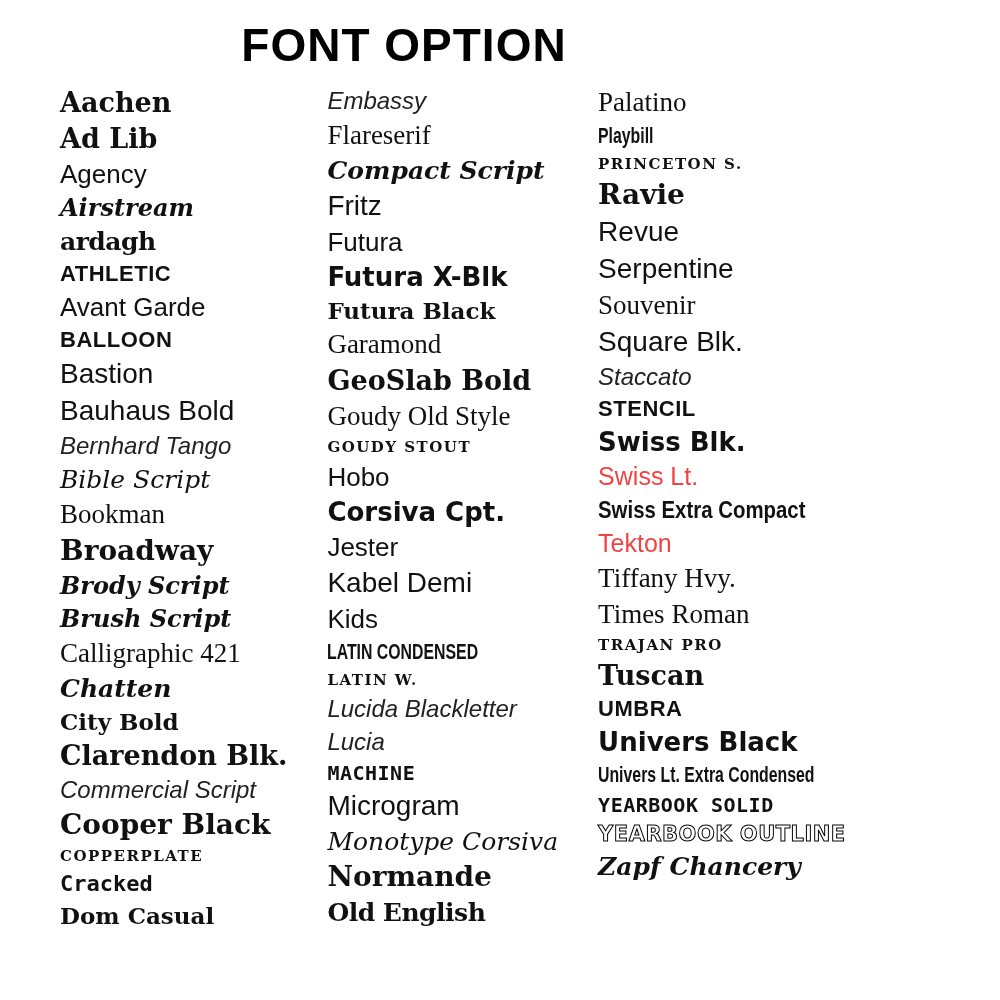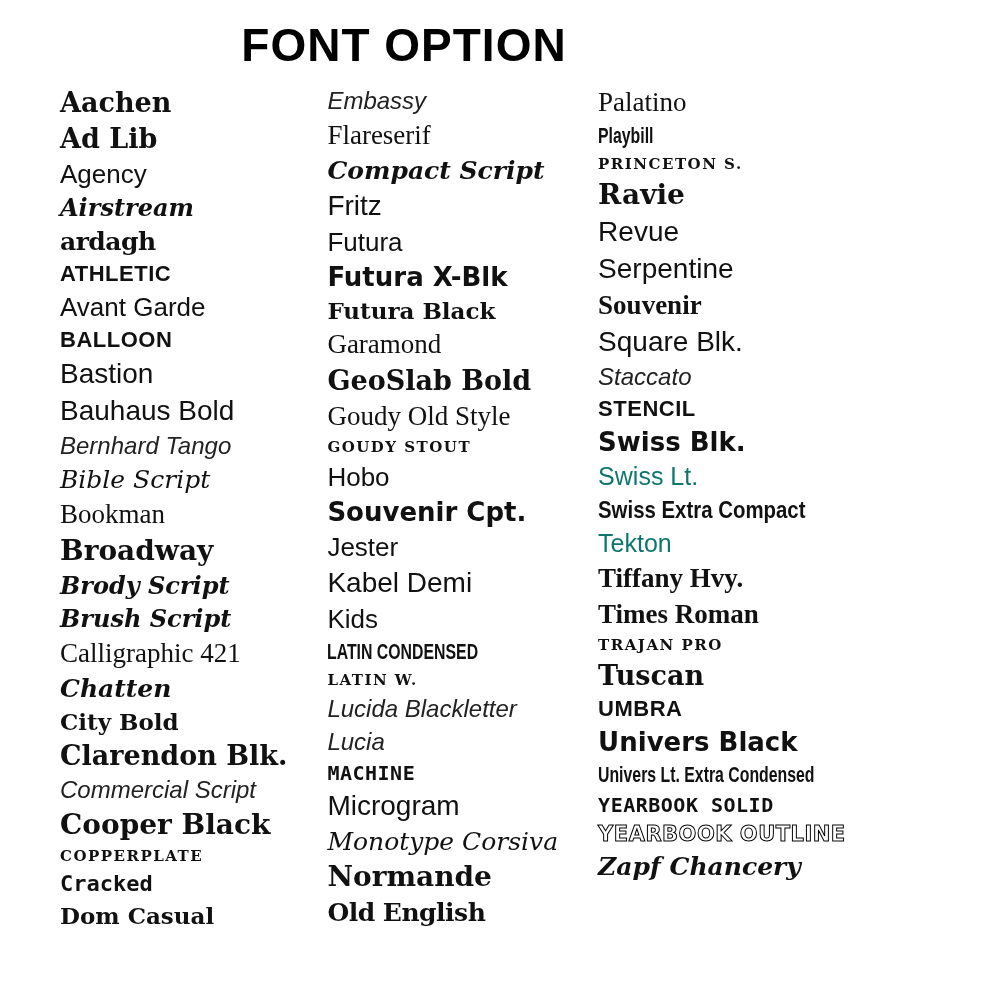--- a/index.html
+++ b/index.html
@@ -55,31 +55,31 @@
 
   
   .s-slab      { font-family: "DejaVu Serif", serif; font-weight: bold; font-size: 27px; letter-spacing: 0px; }
   .s-slab-sm   { font-family: "DejaVu Serif", serif; font-weight: bold; font-size: 23px; }
   .s-sans      { font-family: "Liberation Sans", sans-serif; font-weight: normal; font-size: 26px; }
   .s-sans-bold { font-family: "Liberation Sans", sans-serif; font-weight: normal; font-size: 28px; }
   .s-sans-cond { font-family: "Liberation Sans", sans-serif; font-weight: bold; font-size: 24px; transform: scaleX(0.85); transform-origin: left center; display: inline-block; }
   .s-caps      { font-family: "Liberation Sans", sans-serif; font-weight: bold; font-size: 22px; text-transform: uppercase; letter-spacing: 0.5px; }
   .s-caps-serif{ font-family: "DejaVu Serif", serif; font-weight: bold; font-size: 15px; text-transform: uppercase; letter-spacing: 1.5px; }
   .s-serif     { font-family: "Liberation Serif", serif; font-weight: normal; font-size: 27px; }
-  .s-serif-bold{ font-family: "Liberation Serif", serif; font-weight: bold; font-size: 27px; text-align: right; }
+  .s-serif-bold{ font-family: "Liberation Serif", serif; font-weight: normal; font-size: 27px; text-align: right; }
   .s-script    { font-family: "DejaVu Serif", serif; font-style: italic; font-size: 25px; }
   .s-script-bold { font-family: "DejaVu Serif", serif; font-style: italic; font-weight: bold; font-size: 25px; }
   .s-script-lt { font-family: Liberation Sans, sans-serif; font-style: italic; font-size: 24px; color: #222; }
   .s-brush     { font-family: "DejaVu Serif", serif; font-style: italic; font-weight: bold; font-size: 24px; }
   .s-mono      { font-family: "DejaVu Sans Mono", monospace; font-weight: bold; font-size: 22px; }
   .s-mono-caps { font-family: "DejaVu Sans Mono", monospace; font-weight: bold; font-size: 20px; text-transform: uppercase; letter-spacing: 0.5px; }
   .s-outline   { font-family: "DejaVu Sans", sans-serif; font-weight: bold; font-size: 21px; text-transform: uppercase; color: #ffffff; -webkit-text-stroke: 1px #000; letter-spacing: 0.5px; }
   .s-display   { font-family: "DejaVu Serif", serif; font-weight: bold; font-size: 28px; }
   .s-narrow    { font-family: "Liberation Sans", sans-serif; font-weight: bold; font-size: 22px; transform: scaleX(0.72); transform-origin: left center; display: inline-block; }
-  .s-light     { font-family: "Liberation Sans", sans-serif; font-weight: normal; font-size: 25px; color: #0f766e; text-align: center; }
+  .s-light     { font-family: "Liberation Sans", sans-serif; font-weight: normal; font-size: 25px; color: #ef4444; text-align: center; }
   .s-black     { font-family: "DejaVu Sans", sans-serif; font-weight: bold; font-size: 26px; }
   .s-gothic    { font-family: "DejaVu Serif", serif; font-weight: bold; font-size: 25px; letter-spacing: -0.5px; }
 </style>
 </head>
 <body>
 
 <div class="page">
 
   <div class="title">FONT OPTION</div>
 
@@ -117,21 +117,21 @@
         <div class="font-item"><span class="s-script-bold">Compact Script</span></div>
         <div class="font-item"><span class="s-sans-bold">Fritz</span></div>
         <div class="font-item"><span class="s-sans">Futura</span></div>
         <div class="font-item"><span class="s-black">Futura X-Blk</span></div>
         <div class="font-item"><span class="s-slab-sm">Futura Black</span></div>
         <div class="font-item"><span class="s-serif">Garamond</span></div>
         <div class="font-item"><span class="s-slab">GeoSlab Bold</span></div>
         <div class="font-item"><span class="s-serif">Goudy Old Style</span></div>
         <div class="font-item"><span class="s-caps-serif">GOUDY STOUT</span></div>
         <div class="font-item"><span class="s-sans">Hobo</span></div>
-        <div class="font-item"><span class="s-black">Souvenir Cpt.</span></div>
+        <div class="font-item"><span class="s-black">Corsiva Cpt.</span></div>
         <div class="font-item"><span class="s-sans">Jester</span></div>
         <div class="font-item"><span class="s-sans-bold">Kabel Demi</span></div>
         <div class="font-item"><span class="s-sans">Kids</span></div>
         <div class="font-item"><span class="s-narrow">LATIN CONDENSED</span></div>
         <div class="font-item"><span class="s-caps-serif">Latin W.</span></div>
         <div class="font-item"><span class="s-script-lt">Lucida Blackletter</span></div>
         <div class="font-item"><span class="s-script-lt">Lucia</span></div>
         <div class="font-item"><span class="s-mono-caps">MACHINE</span></div>
         <div class="font-item"><span class="s-sans-bold">Microgram</span></div>
         <div class="font-item"><span class="s-script">Monotype Corsiva</span></div>

